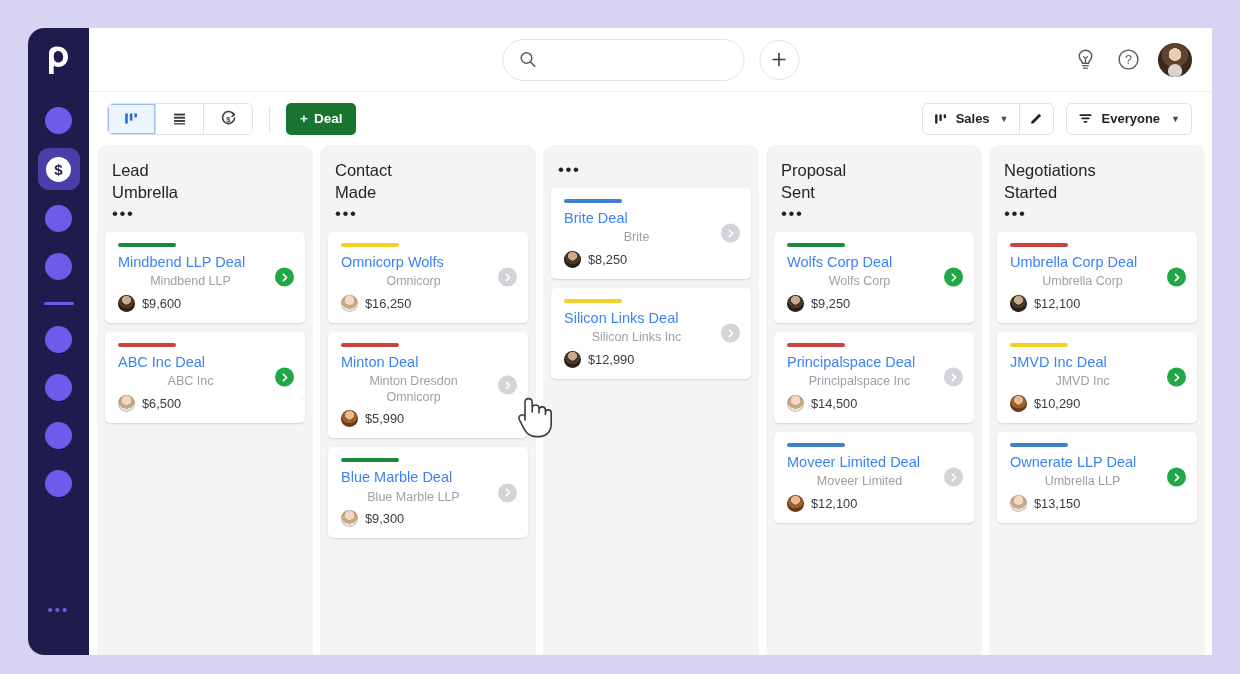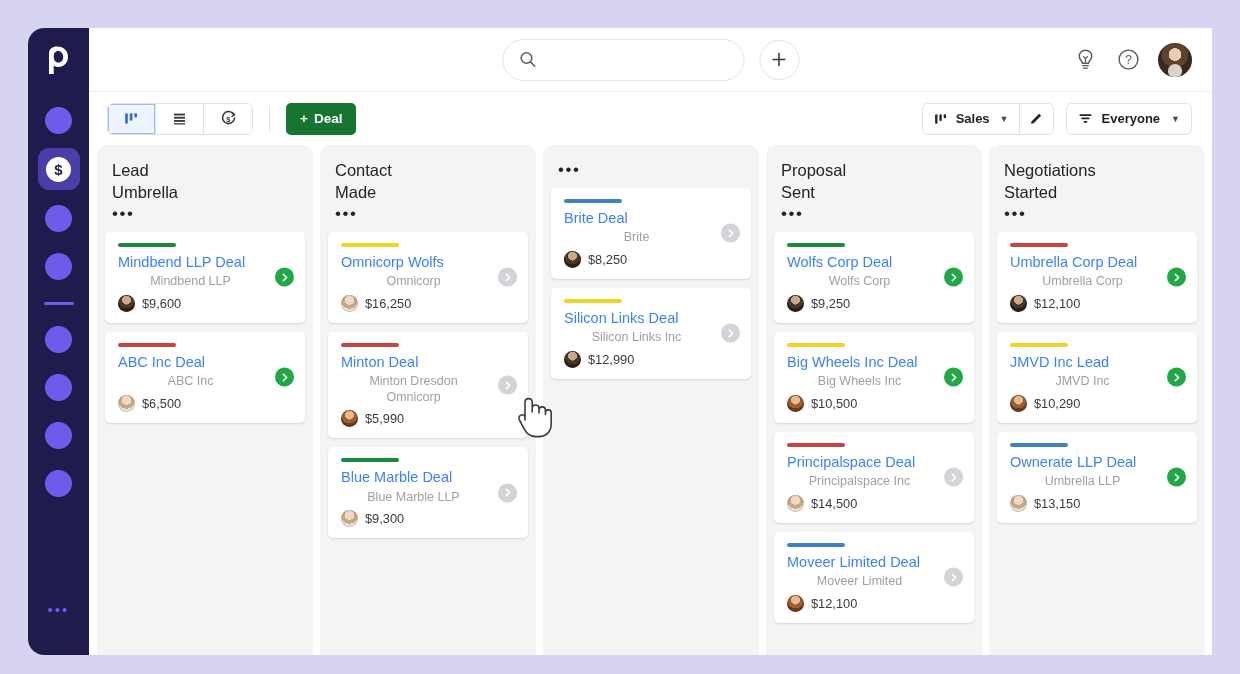--- a/index.html
+++ b/index.html
@@ -554,34 +554,20 @@
                 <div class="card-avatar" style="background: radial-gradient(circle at 50% 30%, rgb(202, 169, 140) 0px, rgb(202, 169, 140) 30%, rgb(74, 55, 38) 31%, rgb(74, 55, 38) 55%, rgb(42, 32, 24) 56%, rgb(42, 32, 24) 100%);"></div>
                 <div class="card-value">$9,250</div>
               </div>
               <div class="card-arrow green">
                 <svg width="10" height="10" viewBox="0 0 10 10">
                   <path d="M3.4 1.9 L6.6 5 L3.4 8.1" fill="none" stroke="#ffffff" stroke-width="1.7" stroke-linecap="round" stroke-linejoin="round"></path>
                 </svg>
               </div>
             </div>
             <div class="card">
-              <div class="card-bar" style="background: rgb(242, 208, 36);"></div>
-              <div class="card-title">Big Wheels Inc Deal</div>
-              <div class="card-org">Big Wheels Inc</div>
-              <div class="card-foot">
-                <div class="card-avatar" style="background: radial-gradient(circle at 50% 30%, rgb(231, 185, 143) 0px, rgb(231, 185, 143) 30%, rgb(154, 95, 47) 31%, rgb(154, 95, 47) 56%, rgb(107, 59, 28) 57%, rgb(107, 59, 28) 100%);"></div>
-                <div class="card-value">$10,500</div>
-              </div>
-              <div class="card-arrow green">
-                <svg width="10" height="10" viewBox="0 0 10 10">
-                  <path d="M3.4 1.9 L6.6 5 L3.4 8.1" fill="none" stroke="#ffffff" stroke-width="1.7" stroke-linecap="round" stroke-linejoin="round"></path>
-                </svg>
-              </div>
-            </div>
-            <div class="card">
               <div class="card-bar" style="background: rgb(201, 67, 63);"></div>
               <div class="card-title">Principalspace Deal</div>
               <div class="card-org">Principalspace Inc</div>
               <div class="card-foot">
                 <div class="card-avatar" style="background: radial-gradient(circle at 50% 30%, rgb(240, 217, 196) 0px, rgb(240, 217, 196) 32%, rgb(200, 168, 130) 33%, rgb(200, 168, 130) 58%, rgb(232, 227, 220) 59%, rgb(232, 227, 220) 100%);"></div>
                 <div class="card-value">$14,500</div>
               </div>
               <div class="card-arrow grey">
                 <svg width="10" height="10" viewBox="0 0 10 10">
                   <path d="M3.4 1.9 L6.6 5 L3.4 8.1" fill="none" stroke="#ffffff" stroke-width="1.7" stroke-linecap="round" stroke-linejoin="round"></path>
@@ -619,21 +605,21 @@
                 <div class="card-value">$12,100</div>
               </div>
               <div class="card-arrow green">
                 <svg width="10" height="10" viewBox="0 0 10 10">
                   <path d="M3.4 1.9 L6.6 5 L3.4 8.1" fill="none" stroke="#ffffff" stroke-width="1.7" stroke-linecap="round" stroke-linejoin="round"></path>
                 </svg>
               </div>
             </div>
             <div class="card">
               <div class="card-bar" style="background: rgb(242, 208, 36);"></div>
-              <div class="card-title">JMVD Inc Lead</div>
+              <div class="card-title">JMVD Inc Deal</div>
               <div class="card-org">JMVD Inc</div>
               <div class="card-foot">
                 <div class="card-avatar" style="background: radial-gradient(circle at 50% 30%, rgb(231, 185, 143) 0px, rgb(231, 185, 143) 30%, rgb(154, 95, 47) 31%, rgb(154, 95, 47) 56%, rgb(107, 59, 28) 57%, rgb(107, 59, 28) 100%);"></div>
                 <div class="card-value">$10,290</div>
               </div>
               <div class="card-arrow green">
                 <svg width="10" height="10" viewBox="0 0 10 10">
                   <path d="M3.4 1.9 L6.6 5 L3.4 8.1" fill="none" stroke="#ffffff" stroke-width="1.7" stroke-linecap="round" stroke-linejoin="round"></path>
                 </svg>
               </div>

